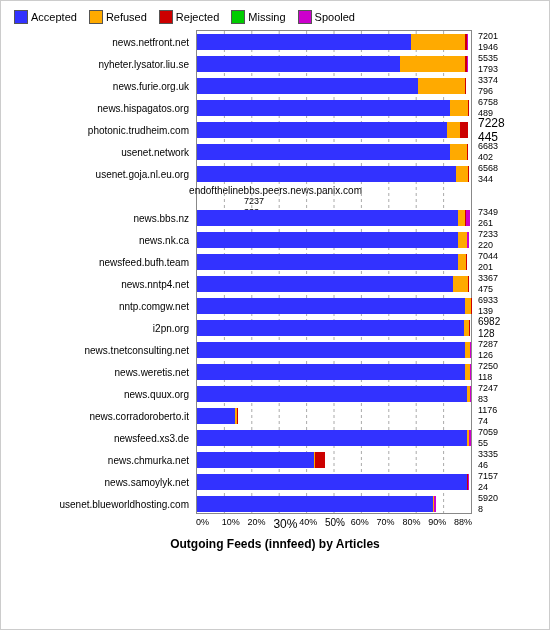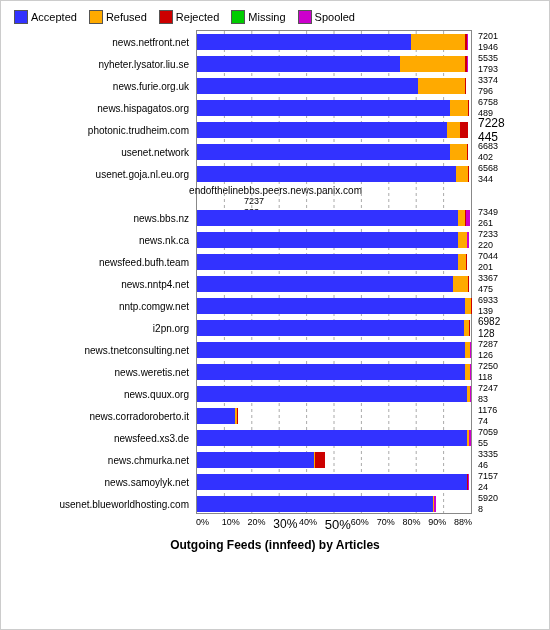--- a/index.html
+++ b/index.html
@@ -330,21 +330,21 @@
           </div>
         </div>
       </div>
 
     <div class="x-axis" id="x-axis">
         <div style="flex: 1 1 0%; font-size: 9px; text-align: left; padding-top: 1px;">0%</div>
         <div style="flex: 1 1 0%; font-size: 9px; text-align: left; padding-top: 1px;">10%</div>
         <div style="flex: 1 1 0%; font-size: 9px; text-align: left; padding-top: 1px;">20%</div>
         <div style="flex: 1 1 0%; font-size: 12px; text-align: left; padding-top: 1px;">30%</div>
         <div style="flex: 1 1 0%; font-size: 9px; text-align: left; padding-top: 1px;">40%</div>
-        <div style="flex: 1 1 0%; font-size: 13px; text-align: left; padding-top: 1px;">50%</div>
+        <div style="flex: 1 1 0%; font-size: 10px; text-align: left; padding-top: 1px;">50%</div>
         <div style="flex: 1 1 0%; font-size: 9px; text-align: left; padding-top: 1px;">60%</div>
         <div style="flex: 1 1 0%; font-size: 9px; text-align: left; padding-top: 1px;">70%</div>
         <div style="flex: 1 1 0%; font-size: 9px; text-align: left; padding-top: 1px;">80%</div>
         <div style="flex: 1 1 0%; font-size: 9px; text-align: left; padding-top: 1px;">90%</div>
         <div style="flex: 0 1 0%; font-size: 9px; text-align: right; padding-top: 1px;">88%</div>
       </div>
   </div>
 
   <div class="chart-title">Outgoing Feeds (innfeed) by Articles</div>
 </div>

